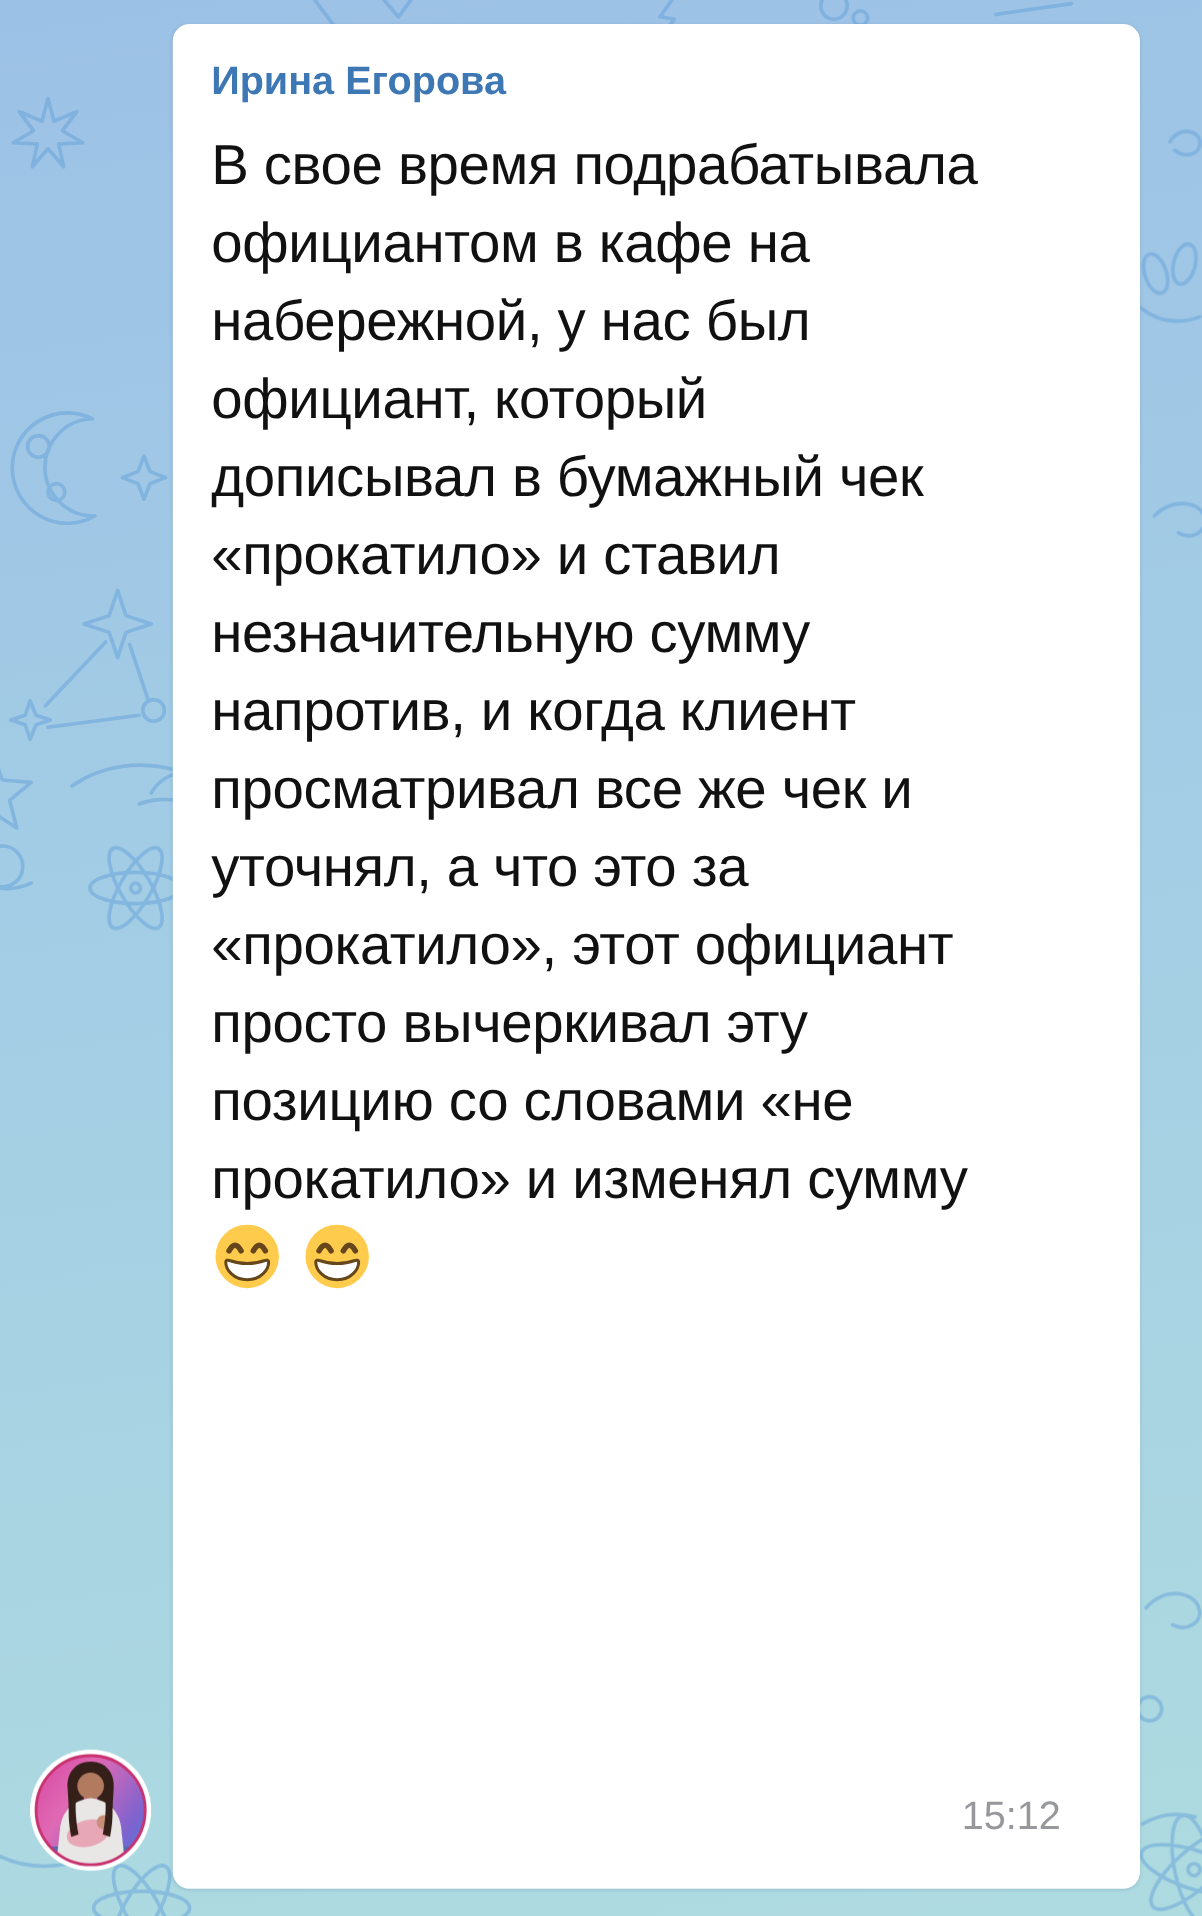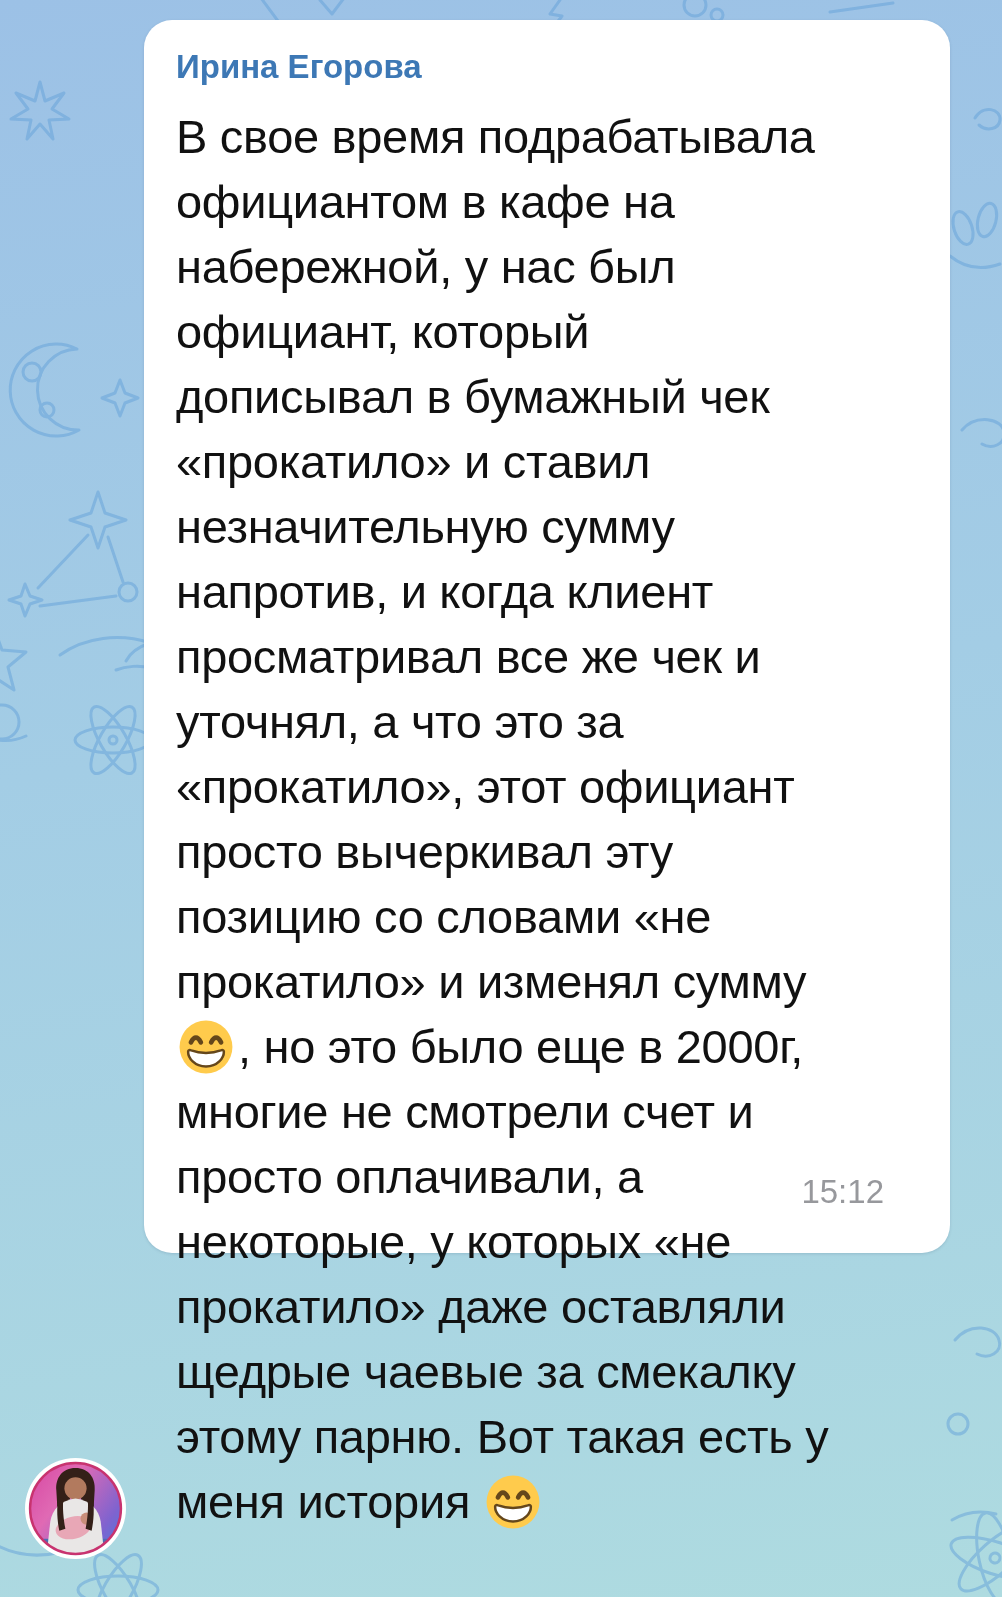--- a/index.html
+++ b/index.html
@@ -4,23 +4,23 @@
 <style>
   html,body{margin:0;padding:0;}
   body{
     width:1002px;height:1597px;overflow:hidden;
     font-family:"Liberation Sans","DejaVu Sans",sans-serif;
     background:linear-gradient(172deg,var(--bg_top,#9cc1e6) 0%,#a3cde5 45%,var(--bg_bottom,#aedbe0) 100%);
   }
   .stage{position:relative;width:1002px;height:1597px;}
   .doodles{position:absolute;left:0;top:0;z-index:0;}
   .bubble{
-    position:absolute;left:144px;top:20px;width:806px;height:1233px;
+    position:absolute;left:144px;top:20px;width:806px;height:1554px;
     background:var(--bubble_color,#ffffff);
-    border-radius:28px;
+    border-radius:14px;
     box-shadow:0 1px 3px rgba(50,80,110,.18);
     z-index:1;box-sizing:border-box;
     padding:26px 30px 4px 32px;
   }
   .sender{
     font-size:33px;font-weight:bold;line-height:42px;
     color:var(--name_color,#3d78b5);
     cursor:pointer;
   }
   .msg{
@@ -116,28 +116,21 @@
 незначительную сумму
 напротив, и когда клиент
 просматривал все же чек и
 уточнял, а что это за
 «прокатило», этот официант
 просто вычеркивал эту
 позицию со словами «не
 прокатило» и изменял сумму
 </span><svg class="emoji">
           <use href="#emoji-grin"></use>
-        </svg><span>, но это было еще в 2000г,
-многие не смотрели счет и
-просто оплачивали, а
-некоторые, у которых «не
-прокатило» даже оставляли
-щедрые чаевые за смекалку
-этому парню. Вот такая есть у
-меня история</span> <svg class="emoji">
+        </svg> <svg class="emoji">
           <use href="#emoji-grin"></use>
         </svg></div>
     <div class="time">15:12</div>
   </div>
 
   <div class="avatar">
     <svg width="101" height="101" viewBox="0 0 100 100">
       <defs>
         <linearGradient id="avbg" x1="0" y1="0" x2="1" y2="0.7">
           <stop offset="0" stop-color="#d5419f"></stop>

